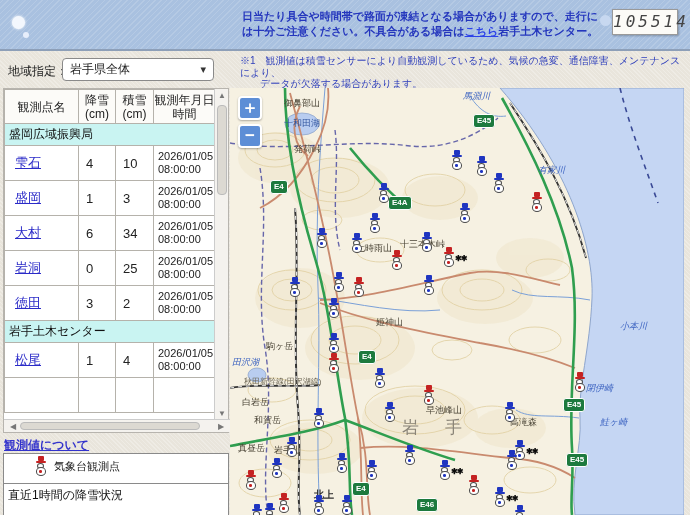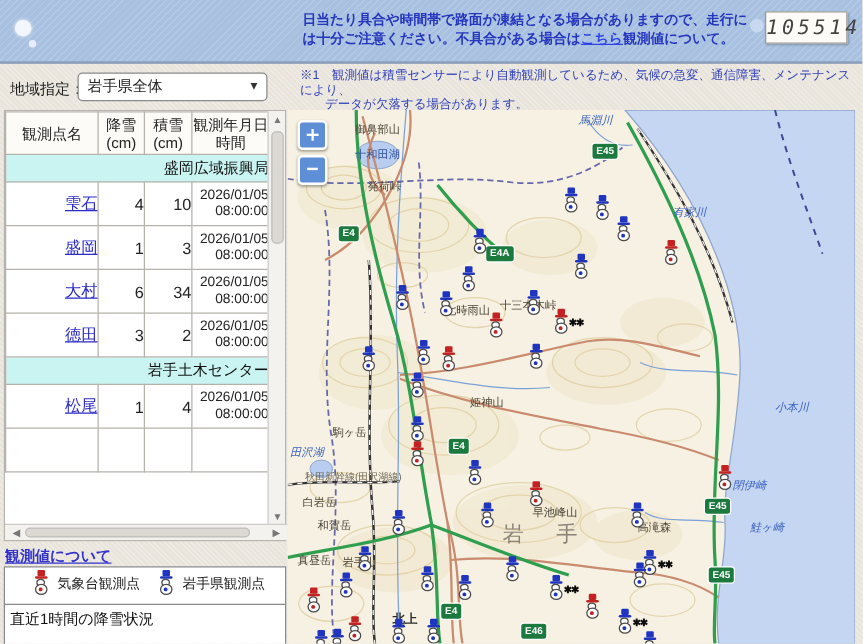--- a/index.html
+++ b/index.html
@@ -57,25 +57,25 @@
   .notes { position:absolute; left:240px; top:2px; width:448px; font-size:10px; line-height:11.5px; color:#3040bb; }
   .notes .indent { padding-left:20px; }
 
   
   .table-wrap {
     position:absolute; left:3px; top:88px; width:226px; height:345px;
     background:#fff; border:1px solid #b7b4ae;
   }
   .table-view { position:absolute; left:0; top:0; width:211px; height:332px; overflow:hidden; }
   table { border-collapse:collapse; width:211px; table-layout:fixed; }
-  td,th { border:1px solid #b5b2ab; font-weight:normal;text-align:right; }
+  td,th { border:1px solid #b5b2ab; font-weight:normal; }
   th { height:34px; font-size:12px; color:#222; background:#fcfbf8; text-align:center; line-height:14px; }
   .col-name{width:74px;} .col-snow{width:37px;} .col-depth{width:38px;} .col-date{width:62px;}
   tr.section-row td { height:22px; background:#c9f4f2; font-size:12px; padding-left:4px; color:#111; }
-  tr.data-row td { height:35px; font-size:13px; color:#222; padding-left:2px; }
+  tr.data-row td { height:35px; font-size:13px; color:#222; padding-left:10px; }
   tr.data-row td.num { padding-left:7px; }
   tr.data-row td.date { font-size:11px; line-height:13px; padding-left:4px; color:#222; }
   tr.data-row a { color:#2b2bc8; }
 
   
   .vscroll {
     position:absolute; right:0; top:0; width:14px; height:332px;
     background:#f4f2ee; border-left:1px solid #ccc;
   }
   .vscroll .arrow, .hscroll .arrow {
@@ -92,21 +92,21 @@
   .values-link { position:absolute; left:4px; top:437px; font-size:12px; font-weight:bold; }
   .values-link a { color:#3333cc; }
   .legend-box {
     position:absolute; left:3px; top:453px; width:226px; height:80px;
     background:#fff; border:1px solid #8a8a8a;
   }
   .legend-title { font-size:12px; color:#111; padding:3px 0 2px 4px; }
   .legend-row { position:relative; height:26px; }
   .legend-item { position:absolute; top:2px; display:flex; align-items:center; gap:6px; font-size:11px; color:#222; }
   .legend-item .sm-holder { position:relative; width:14px; height:20px; }
-  .li-0 { left:22px; } .li-1 { left:122px; }
+  .li-0 { left:30px; } .li-1 { left:122px; }
   .legend-sep { border-top:1px solid #8a8a8a; margin-top:3px; }
   .recent-title { font-size:12px; color:#111; padding:3px 0 0 4px; }
 
   
   .map {
     position:absolute; left:230px; top:88px; width:454px; height:427px;
     background:#f6f1e2; overflow:hidden; cursor:grab;
   }
   .map svg { position:absolute; left:0; top:0; }
   .map-overlay { position:absolute; left:0; top:0; width:454px; height:427px; }
@@ -141,21 +141,21 @@
   .right-strip { position:absolute; left:684px; top:88px; width:6px; height:427px; }
 </style>
 </head>
 <body>
 
 <div class="header">
   <span class="deco-dot dot-a"></span>
   <span class="deco-dot dot-b"></span>
   <span class="deco-dot dot-c"></span>
   <span class="deco-dot dot-d"></span>
-  <div class="warning"><span>日当たり具合や時間帯で路面が凍結となる場合がありますので、走行には十分ご注意ください。不具合がある場合は</span><a href="#">こちら</a><span>観測値について。</span></div>
+  <div class="warning"><span>日当たり具合や時間帯で路面が凍結となる場合がありますので、走行には十分ご注意ください。不具合がある場合は</span><a href="#">こちら</a><span>岩手土木センター。</span></div>
   <div class="counter">105514</div>
 </div>
 
 <div class="control-bar">
   <span class="region-label">地域指定：</span>
   <div class="region-select">
     <span>岩手県全体</span>
     <span class="chev">▾</span>
   </div>
   <div class="notes">
@@ -187,20 +187,26 @@
       <tr class="data-row">
         <td><a href="#">盛岡</a></td>
         <td class="num">1</td>
         <td class="num">3</td>
         <td class="date"><span>2026/01/05</span><br><span>08:00:00</span></td>
       </tr>
       <tr class="data-row">
         <td><a href="#">大村</a></td>
         <td class="num">6</td>
         <td class="num">34</td>
+        <td class="date"><span>2026/01/05</span><br><span>08:00:00</span></td>
+      </tr>
+      <tr class="data-row">
+        <td><a href="#">岩洞</a></td>
+        <td class="num">0</td>
+        <td class="num">25</td>
         <td class="date"><span>2026/01/05</span><br><span>08:00:00</span></td>
       </tr>
       <tr class="data-row">
         <td><a href="#">徳田</a></td>
         <td class="num">3</td>
         <td class="num">2</td>
         <td class="date"><span>2026/01/05</span><br><span>08:00:00</span></td>
       </tr>
       <tr class="section-row">
             <td colspan="4">岩手土木センター</td>
@@ -243,33 +249,20 @@
           <div class="snowman" style="position: absolute; left: 0px; top: 0px;">
             <span class="sm-hat" style="background: rgb(196, 34, 34);"></span>
             <span class="sm-brim" style="background: rgb(196, 34, 34);"></span>
             <span class="sm-head"></span>
             <span class="sm-body">
               <span class="sm-dot" style="background: rgb(196, 34, 34);"></span>
             </span>
           </div>
         </span>
       <span>気象台観測点</span>
-    </div>
-    <div class="legend-item li-1">
-      <span class="sm-holder">
-          <div class="snowman" style="position: absolute; left: 0px; top: 0px;">
-            <span class="sm-hat" style="background: rgb(31, 53, 192);"></span>
-            <span class="sm-brim" style="background: rgb(31, 53, 192);"></span>
-            <span class="sm-head"></span>
-            <span class="sm-body">
-              <span class="sm-dot" style="background: rgb(31, 53, 192);"></span>
-            </span>
-          </div>
-        </span>
-      <span>岩手県観測点</span>
     </div>
   </div>
   <div class="legend-sep"></div>
   <div class="recent-title">直近1時間の降雪状況</div>
 </div>
 
 <div class="map">
   <svg width="454" height="427" viewBox="0 0 454 427">
     <rect x="0" y="0" width="454" height="427" fill="#f6f1e2"></rect>
 

